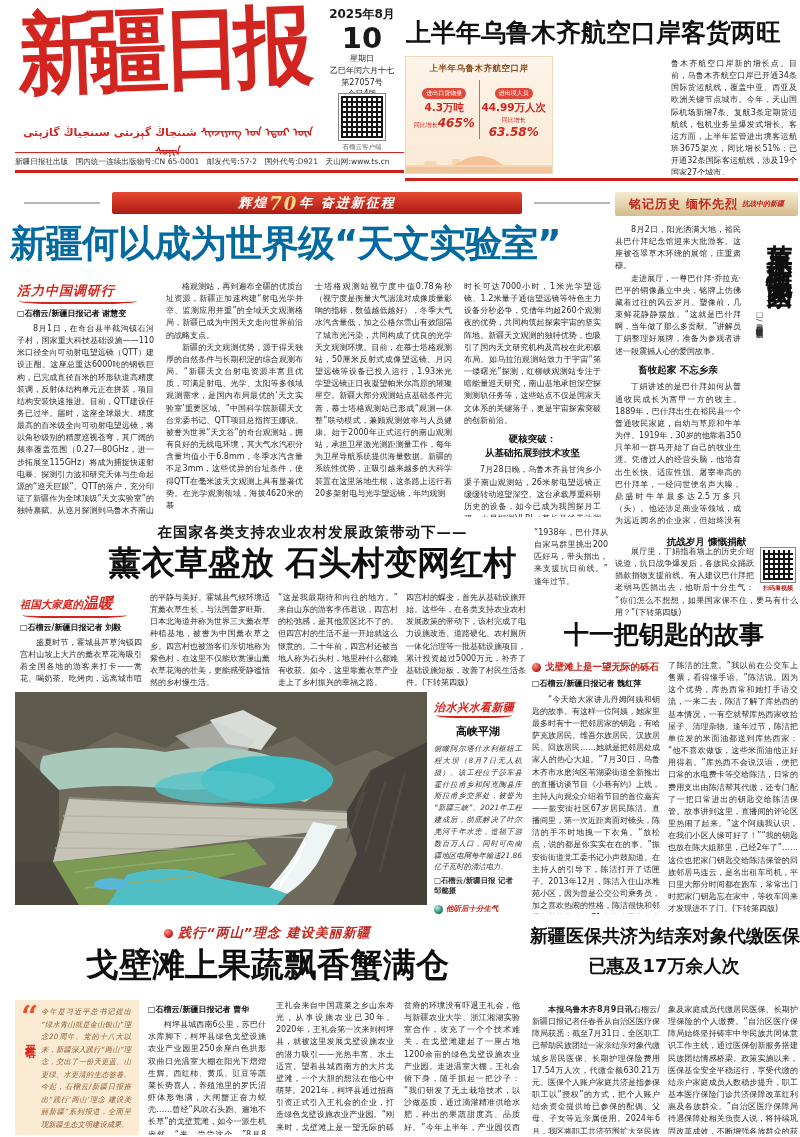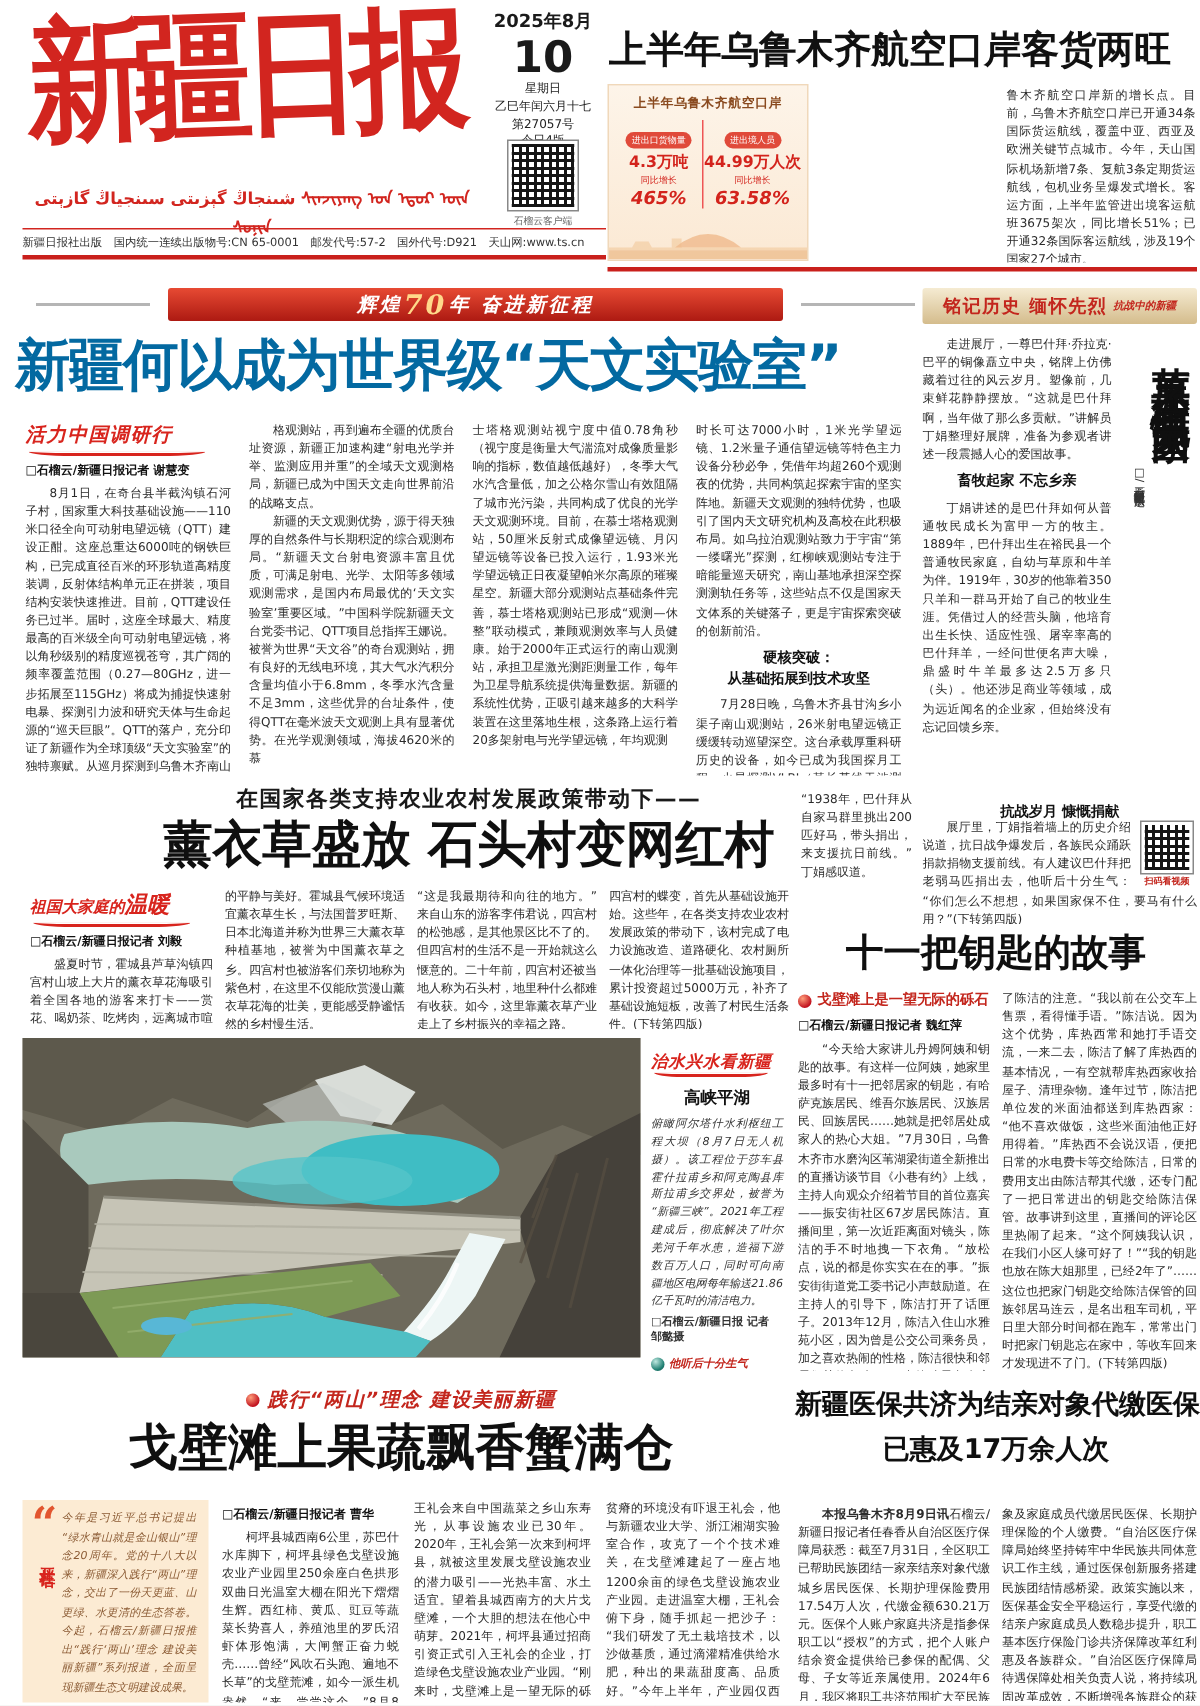--- a/index.html
+++ b/index.html
@@ -28,21 +28,21 @@
       outline:1px solid #888; border:2px solid #fff; }
   .qr1 { left:339px; top:94px; width:46px; height:46px; }
   .qr1-label { left:322px; top:143px; width:80px; text-align:center; font-size:6.5px; color:#666; }
   .pubinfo { left:15px; top:152px; width:389px; border-top:1px solid #d2251f; padding-top:4px;
       font-size:7.6px; color:#333; white-space:nowrap; overflow:hidden; }
   .rule-red-left { left:15px; top:170px; width:389px; height:3px; background:#c9201c; }
   .rule-red-right { left:405px; top:178px; width:393px; height:3px; background:#c9201c; }
 
   
   .topstory-headline { left:406px; top:16px; width:392px; font-size:25px; font-weight:900; letter-spacing:0px; color:#111; white-space:nowrap; }
-  .infographic { left:405px; top:56px; width:134px; height:118px; background:linear-gradient(180deg,#fdf4e9,#fbe9d4);
+  .infographic { left:405px; top:56px; width:148px; height:118px; background:linear-gradient(180deg,#fdf4e9,#fbe9d4);
       border:1px solid #f0d8ba; padding:6px 4px 0; overflow:hidden; }
   .info-title { text-align:center; font-size:8.5px; font-weight:bold; color:#8a4a1f; letter-spacing:0.5px; }
   .info-stats { display:flex; margin-top:5px; }
   .info-stat { flex:1; text-align:center; }
   .info-stat + .info-stat { border-left:1px solid #e55; }
   .info-label { display:inline-block; font-size:6px; color:#fff; background:#e04a3a; border-radius:6px; padding:1px 4px; }
   .info-value { font-size:10.5px; font-weight:900; color:#d3231c; margin-top:2px; white-space:nowrap; }
   .info-growth { font-size:6px; color:#d3231c; margin-top:1px; }
   .info-growth b { font-size:12px; font-style:italic; }
   .info-skyline { position:absolute; bottom:0; left:0; width:100%; height:30px; opacity:.85; }
@@ -203,35 +203,36 @@
   </div>
 
   <div class="abs memorial-banner">
     <span class="memorial-main">铭记历史 缅怀先烈</span>
     <span class="memorial-sub">抗战中的新疆</span>
   </div>
   <div class="abs prairie">
     <div class="prairie-headline">草原赤子一生慷慨为家国</div>
     <div class="prairie-byline">□石榴云/新疆日报记者 热依达</div>
     <div class="body-text prairie-t1">
+      <p>8月2日，阳光洒满大地，裕民县巴什拜纪念馆迎来大批游客。这座被苍翠草木环绕的展馆，庄重肃穆。</p>
       <p>走进展厅，一尊巴什拜·乔拉克·巴平的铜像矗立中央，铭牌上仿佛藏着过往的风云岁月。塑像前，几束鲜花静静摆放。“这就是巴什拜啊，当年做了那么多贡献。”讲解员丁娟整理好展牌，准备为参观者讲述一段震撼人心的爱国故事。</p>
       <div class="subhead">畜牧起家 不忘乡亲</div>
       <p>丁娟讲述的是巴什拜如何从普通牧民成长为富甲一方的牧主。1889年，巴什拜出生在裕民县一个普通牧民家庭，自幼与草原和牛羊为伴。1919年，30岁的他靠着350只羊和一群马开始了自己的牧业生涯。凭借过人的经营头脑，他培育出生长快、适应性强、屠宰率高的巴什拜羊，一经问世便名声大噪，鼎盛时牛羊最多达2.5万多只（头）。他还涉足商业等领域，成为远近闻名的企业家，但始终没有忘记回馈乡亲。</p>
     </div>
     <div class="subhead prairie-sub2">抗战岁月 慷慨捐献</div>
     <div class="body-text prairie-t2">
       <span class="qr-wrap">
         <span class="qr qr2" style="display:block"></span>
         <span class="qr2-label" style="display:block">扫码看视频</span>
       </span>
       <p>展厅里，丁娟指着墙上的历史介绍说道，抗日战争爆发后，各族民众踊跃捐款捐物支援前线。有人建议巴什拜把老弱马匹捐出去，他听后十分生气：“你们怎么不想想，如果国家保不住，要马有什么用？”(下转第四版)</p>
     </div>
   </div>
   <div class="abs body-text prairie-extra">
-    <p style="text-indent:0">“1938年，巴什拜从自家马群里挑出200匹好马，带头捐出，来支援抗日前线。”丁娟感叹道。</p>
+    <p style="text-indent:0">“1938年，巴什拜从自家马群里挑出200匹好马，带头捐出，来支援抗日前线。”逢年过节。</p>
   </div>
 
   <div class="abs lav-kicker">在国家各类支持农业农村发展政策带动下——</div>
   <div class="abs lav-headline">薰衣草盛放  石头村变网红村</div>
 
   <div class="abs body-text lav-col lv-c0">
     <div class="zu-logo">
       <span class="zu-a">祖国大家庭的</span><span class="zu-b">温暖</span>
     </div>
     <div class="series-swoosh"></div>

